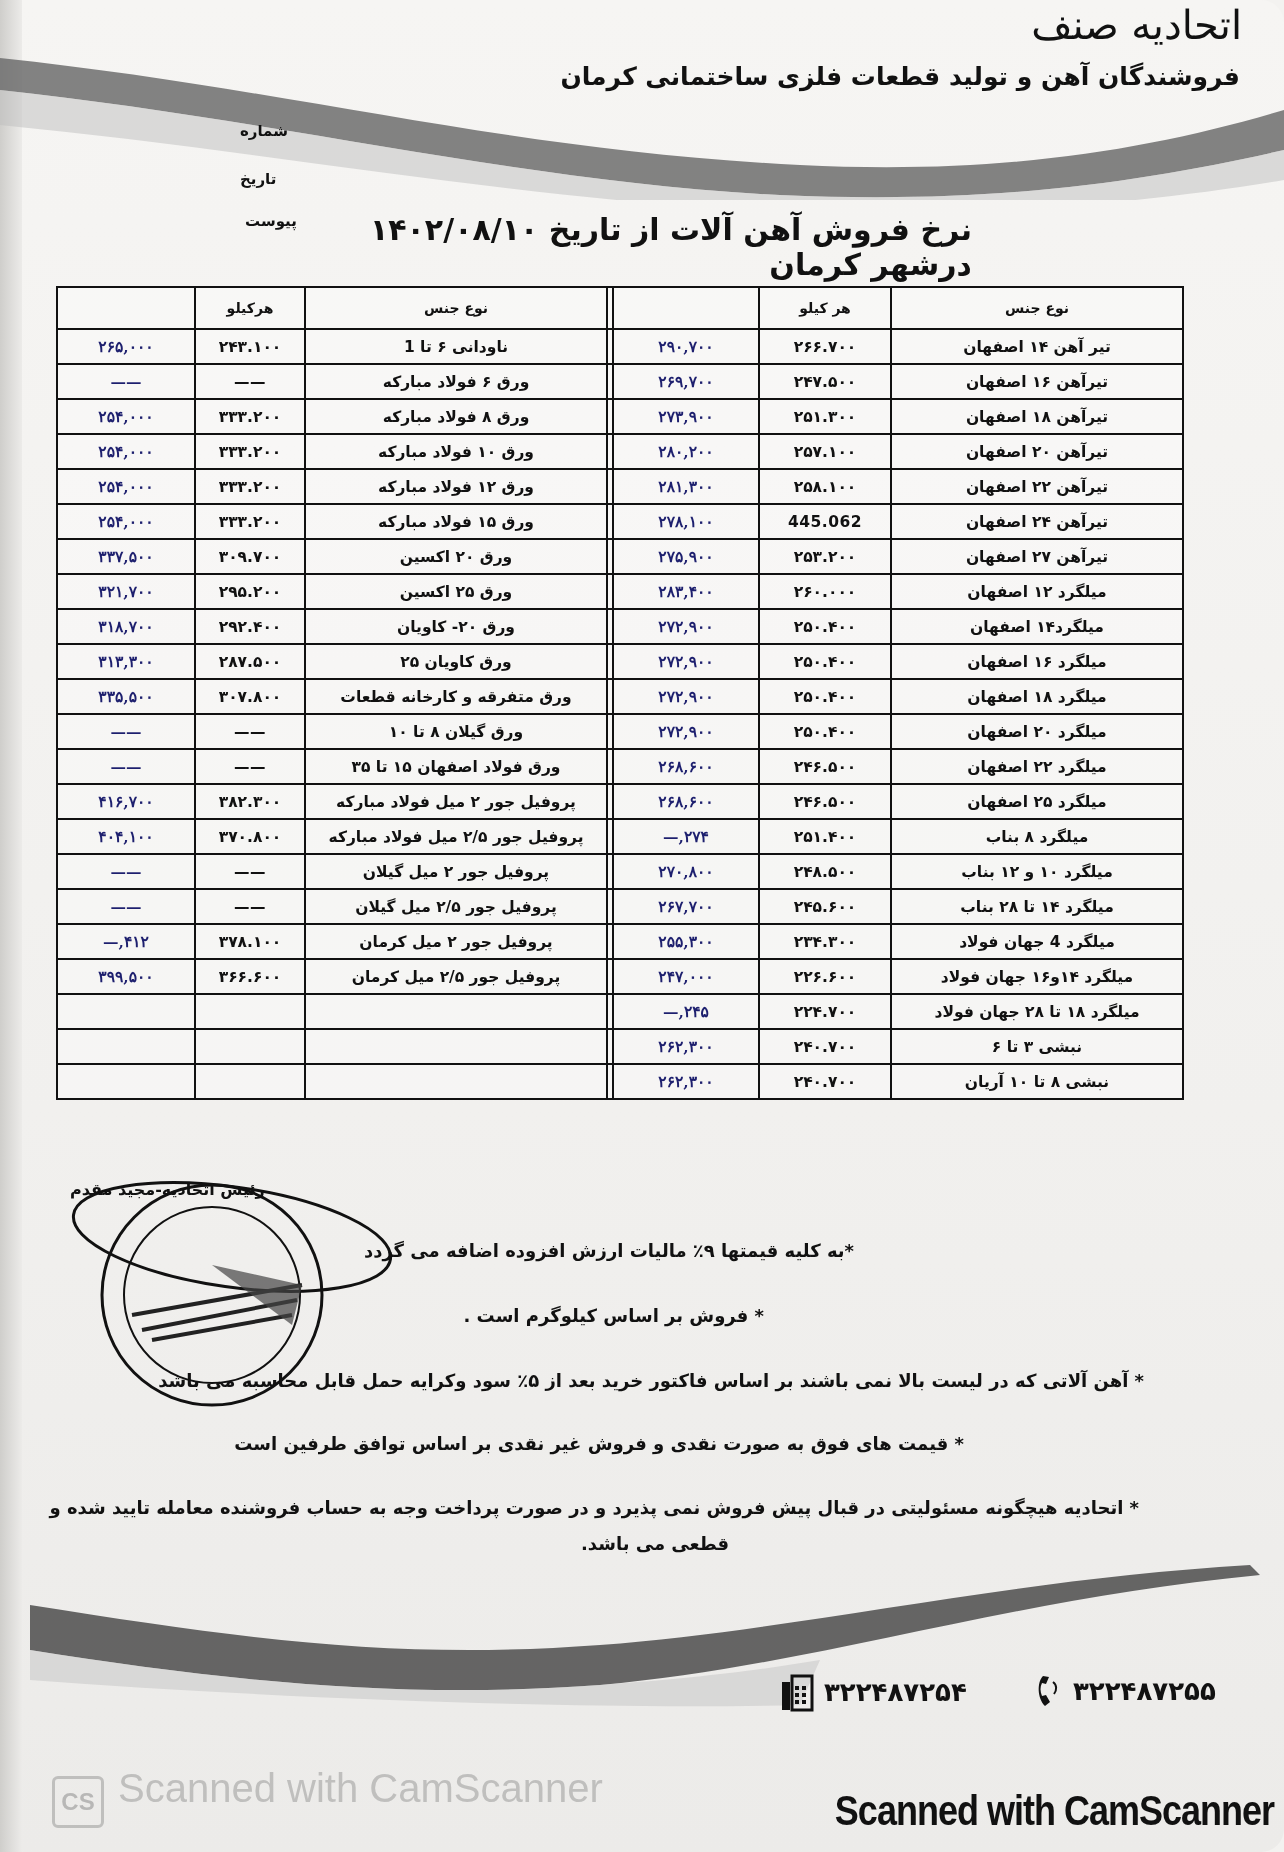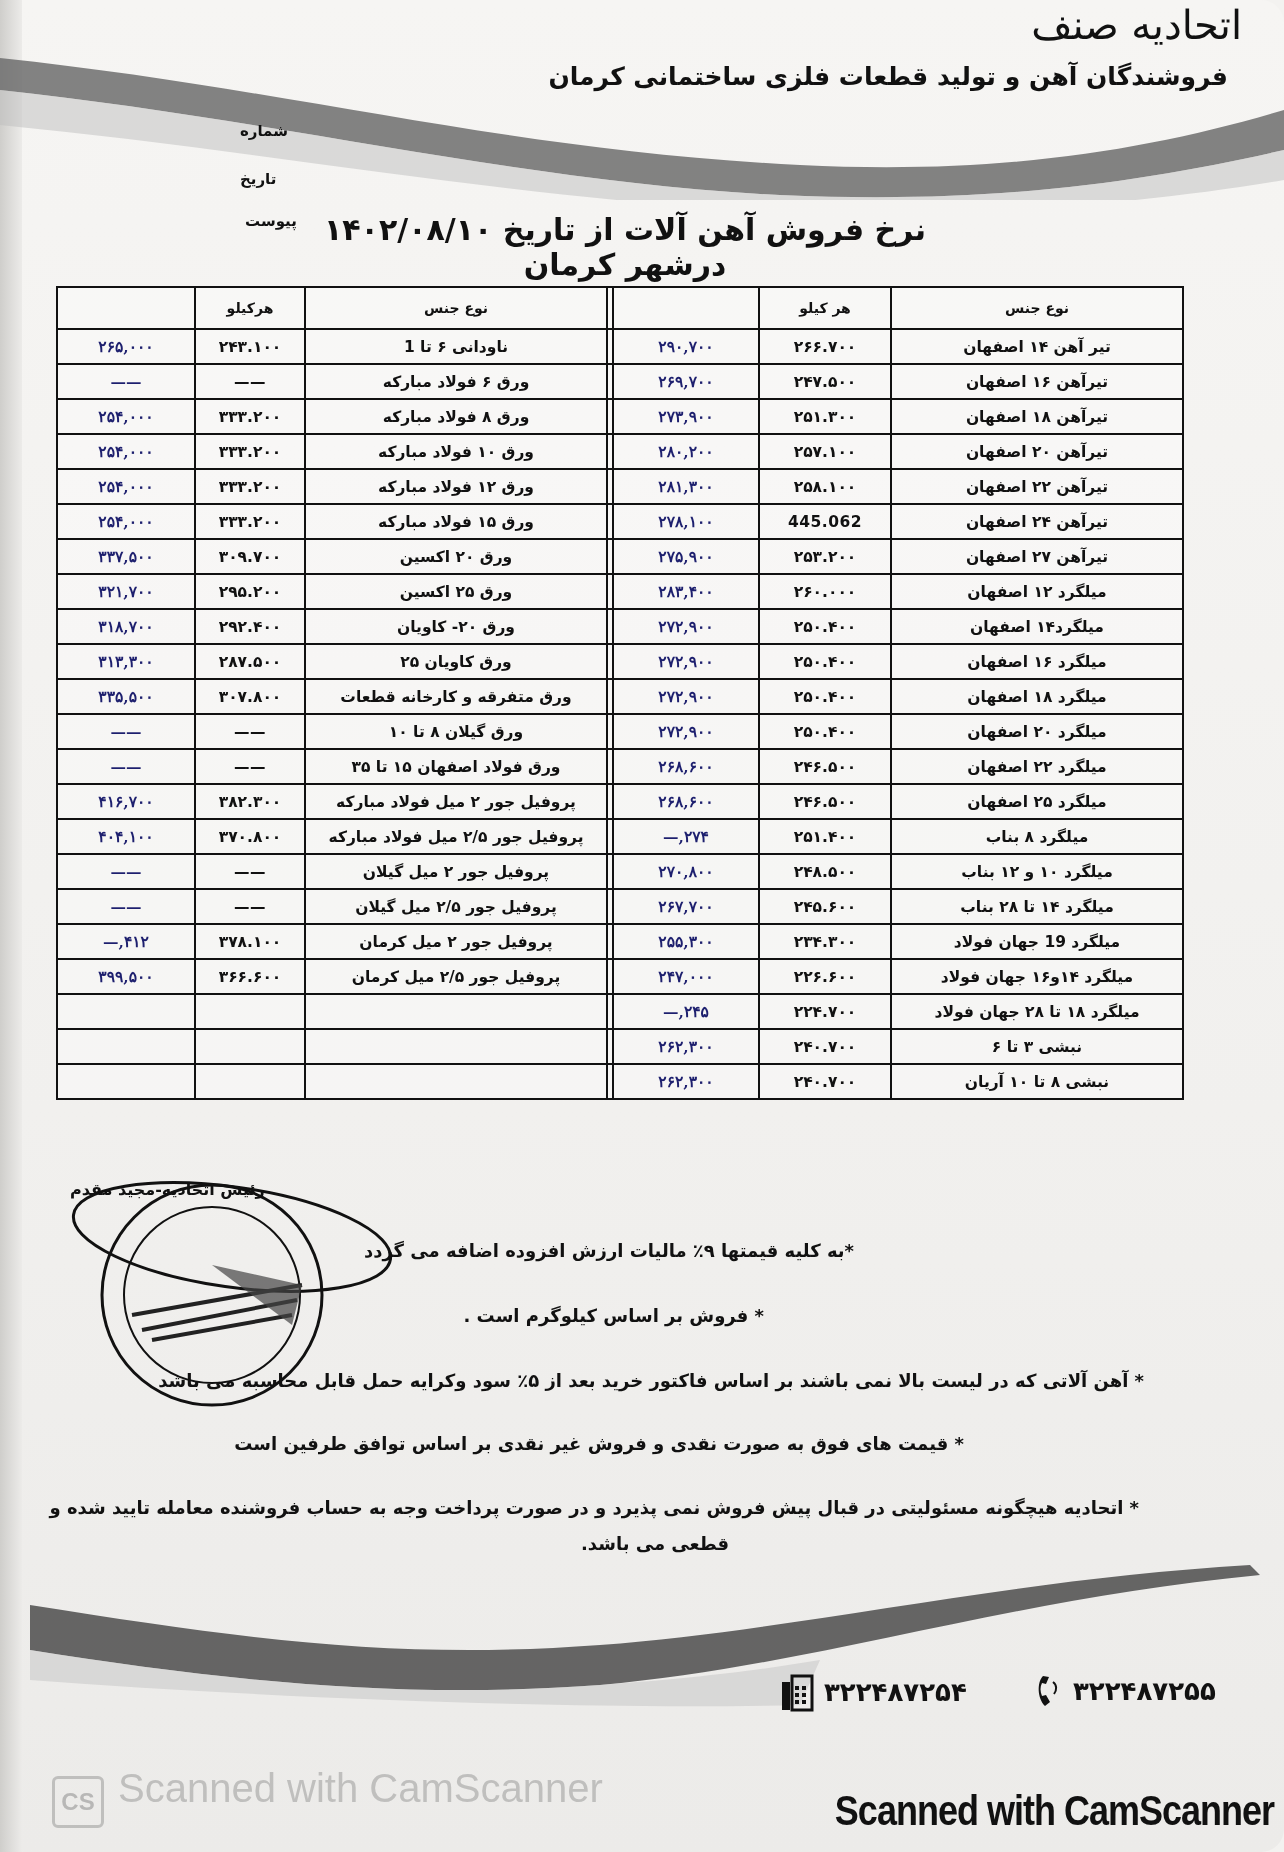--- a/index.html
+++ b/index.html
@@ -20,29 +20,29 @@
     }
     .wave { position: absolute; left: 0; width: 1284px; pointer-events: none; }
     .wave.top { top: 30px; height: 170px; }
     .wave.bottom { top: 1560px; height: 150px; }
 
     .org-title {
       position: absolute; right: 42px; top: 2px;
       font-family: "DejaVu Serif", serif; font-size: 40px; direction: rtl;
     }
     .org-subtitle {
-      position: absolute; right: 56px; top: 62px;
+      position: absolute; right: 44px; top: 62px;
       font-size: 25px; font-weight: bold; direction: rtl;
     }
     .meta-label {
       position: absolute; left: 240px; font-size: 15px; font-weight: bold; direction: rtl;
     }
     .doc-title {
-      position: absolute; left: 290px; top: 212px; width: 670px;
-      font-size: 30px; font-weight: bold; direction: rtl; text-align: center;
+      position: absolute; left: 302px; top: 212px; width: 670px;
+      font-size: 30px; font-weight: bold; direction: rtl; text-align: right;
     }
 
     table.prices {
       position: absolute; left: 56px; top: 286px; width: 1088px;
       border-collapse: collapse; direction: rtl; table-layout: fixed;
       background: rgba(255,255,255,0.35);
     }
     table.prices td, table.prices th {
       border: 2px solid #111; height: 33px; padding: 0 6px;
       font-size: 15.5px; font-weight: bold; text-align: center; white-space: nowrap; overflow: hidden;
@@ -274,21 +274,21 @@
         <tr>
           <td>میلگرد ۱۴ تا ۲۸ بناب</td>
           <td class="price">۲۴۵.۶۰۰</td>
           <td class="hand">۲۶۷,۷۰۰</td>
           <td class="gap"></td>
           <td>پروفیل جور ۲/۵ میل گیلان</td>
           <td class="price">——</td>
           <td class="hand">——</td>
         </tr>
         <tr>
-          <td>میلگرد 19 جهان فولاد</td>
+          <td>میلگرد 4 جهان فولاد</td>
           <td class="price">۲۳۴.۳۰۰</td>
           <td class="hand">۲۵۵,۳۰۰</td>
           <td class="gap"></td>
           <td>پروفیل جور ۲ میل کرمان</td>
           <td class="price">۳۷۸.۱۰۰</td>
           <td class="hand">۴۱۲,—</td>
         </tr>
         <tr>
           <td>میلگرد ۱۴و۱۶ جهان فولاد</td>
           <td class="price">۲۲۶.۶۰۰</td>

